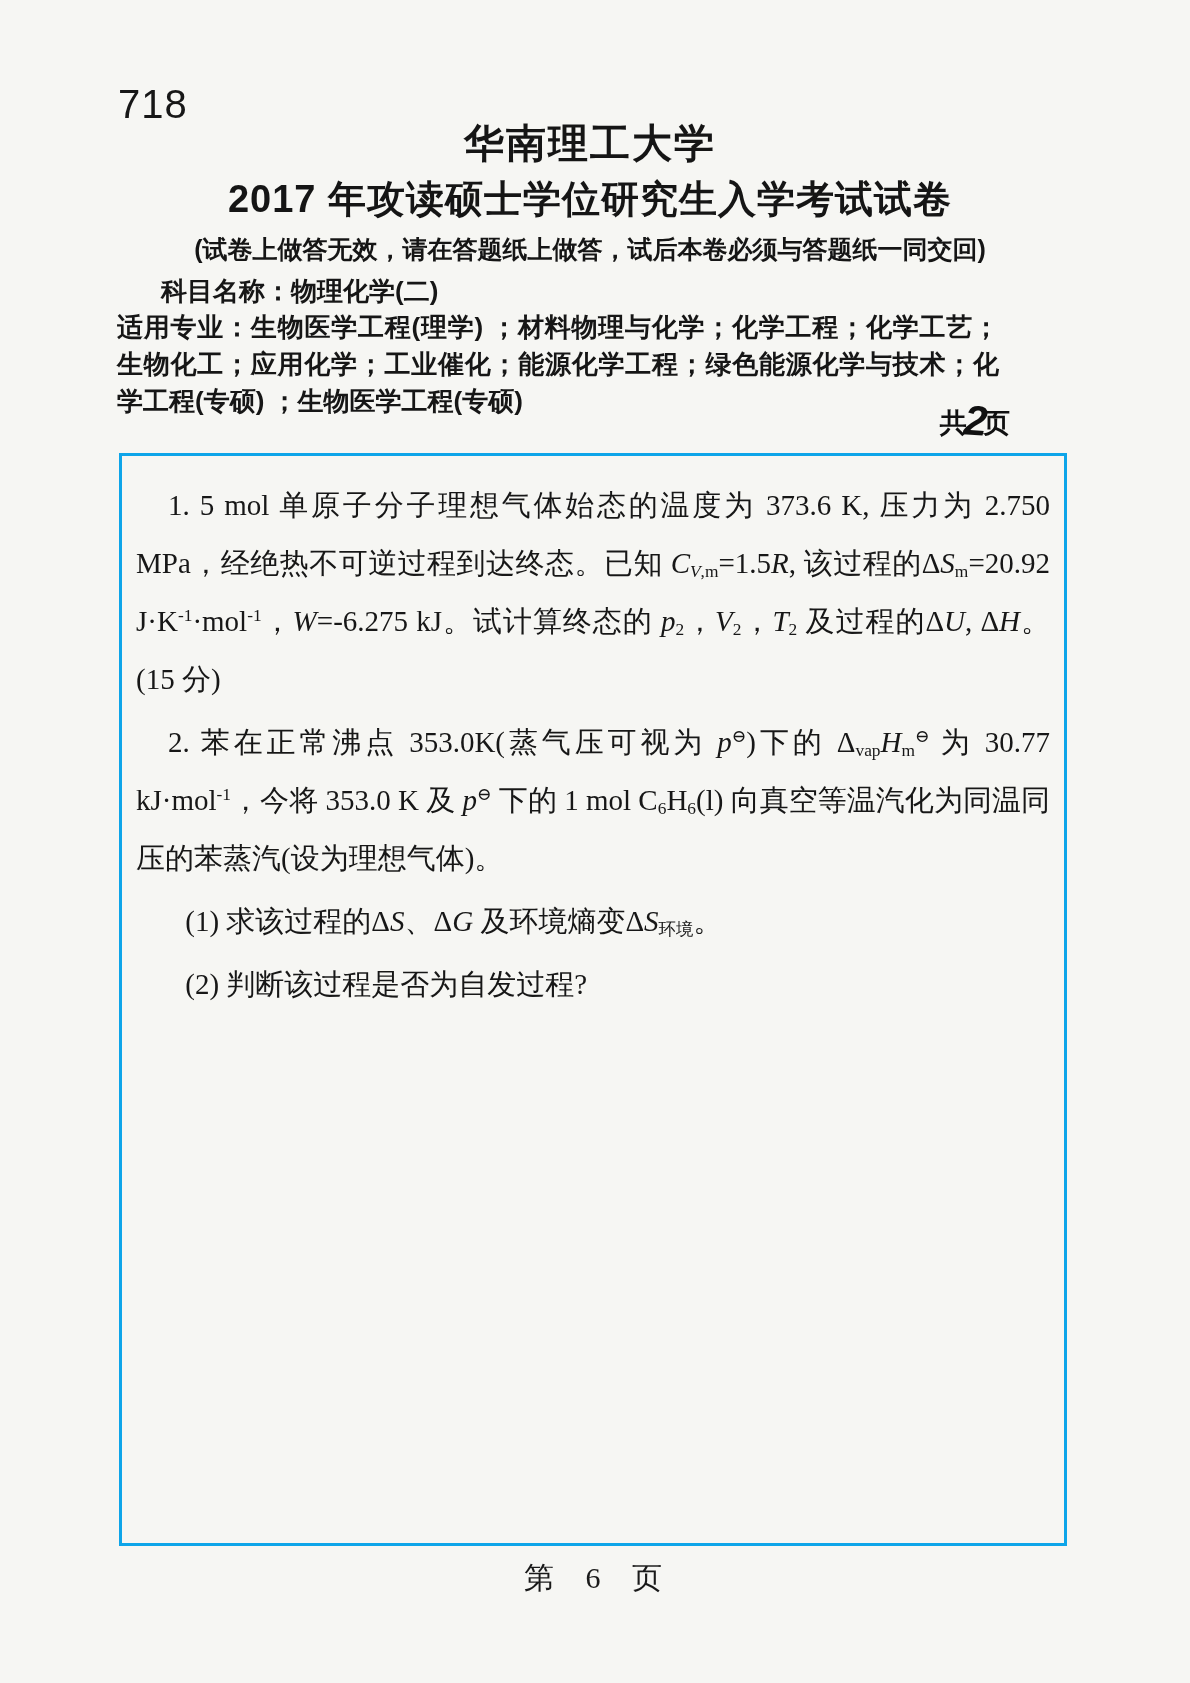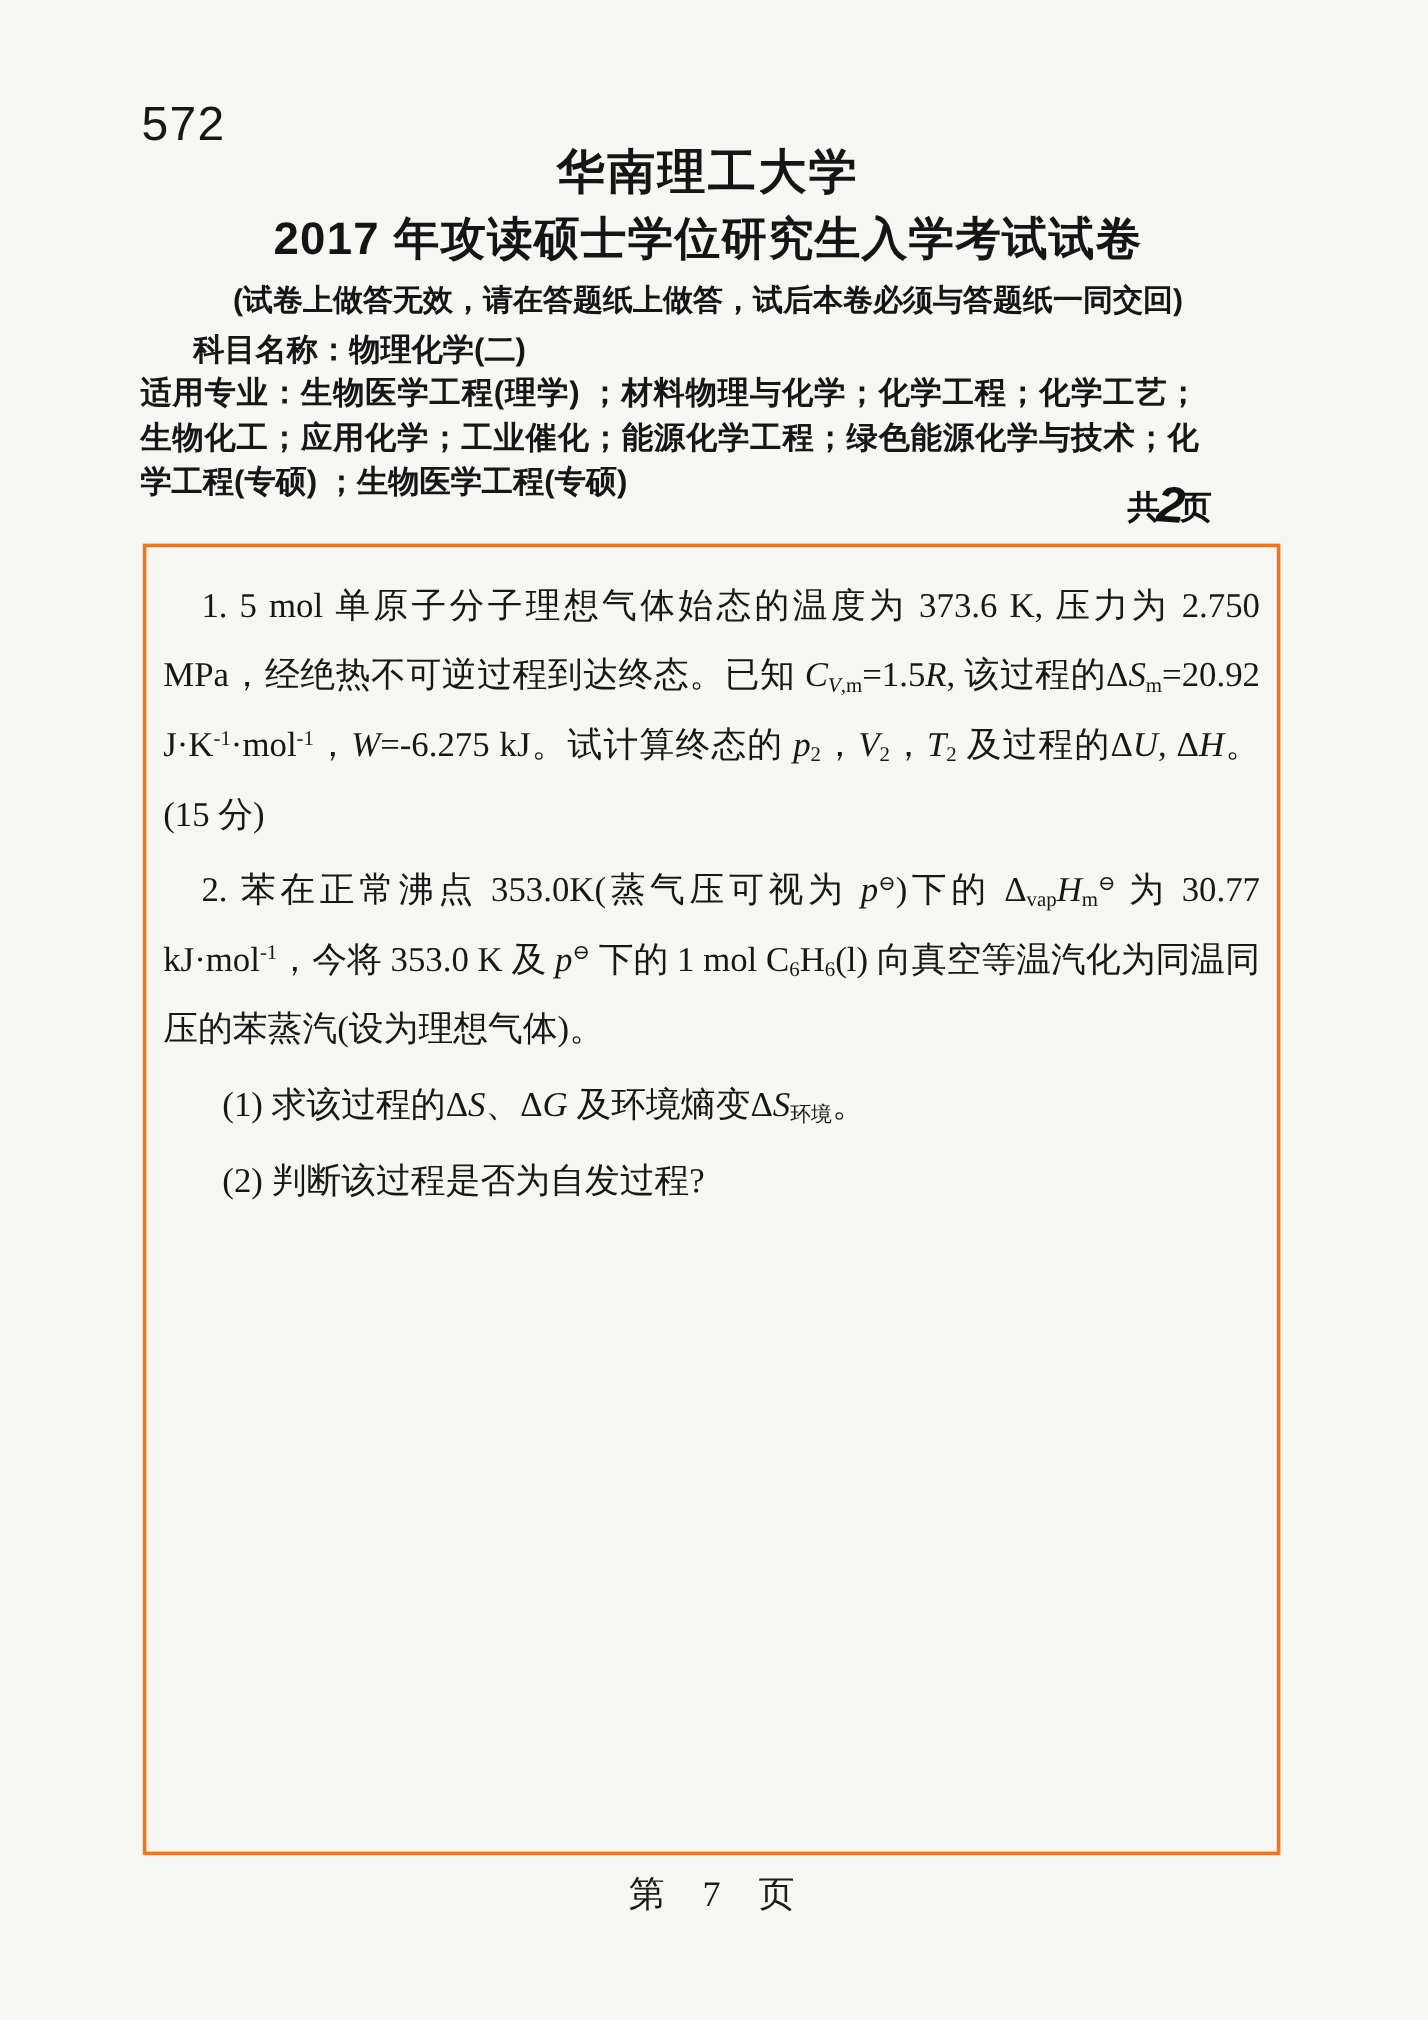--- a/index.html
+++ b/index.html
@@ -37,21 +37,21 @@
     white-space:nowrap;
   }
   .pc-num{
     display:inline-block;
     font-size:42px;font-weight:800;font-style:italic;
     margin:0 -4px 0 -3px;position:relative;top:3px;
     transform:rotate(4deg);
   }
   .qbox{
     position:absolute;left:119px;top:453px;width:948px;height:1093px;
-    border:3px solid #f97316;box-sizing:border-box;
+    border:3px solid #0ea5e9;box-sizing:border-box;
     padding:20px 14px 0 14px;
     background:transparent;
   }
   .qbox p{
     margin:0 0 5px 0;
     font-size:29px;line-height:58px;
     text-align:justify;text-indent:1.1em;
     color:#171717;
   }
   .qbox p.sub{text-indent:1.7em;}
@@ -60,31 +60,31 @@
   .qbox sup{font-size:0.60em;vertical-align:0.55em;line-height:0;}
   .page-footer{
     position:absolute;left:0;top:1558px;width:1190px;
     text-align:center;font-size:30px;color:#1a1a1a;
     word-spacing:16px;letter-spacing:4px;
   }
 </style>
 </head>
 <body>
 
-<div class="paper-code">572</div>
+<div class="paper-code">718</div>
 
 <div class="hdr hdr-university">华南理工大学</div>
 <div class="hdr hdr-exam-title">2017 年攻读硕士学位研究生入学考试试卷</div>
 <div class="hdr hdr-notice">(试卷上做答无效，请在答题纸上做答，试后本卷必须与答题纸一同交回)</div>
 
 <div class="meta meta-subject">科目名称：物理化学(二)</div>
 <div class="meta meta-majors">适用专业：生物医学工程(理学) ；材料物理与化学；化学工程；化学工艺；生物化工；应用化学；工业催化；能源化学工程；绿色能源化学与技术；化学工程(专硕) ；生物医学工程(专硕)</div>
 
 <div class="page-count"><span>共</span><span class="pc-num">2</span><span>页</span></div>
 
 <div class="qbox">
   <p>1. 5 mol 单原子分子理想气体始态的温度为 373.6 K, 压力为 2.750 MPa，经绝热不可逆过程到达终态。已知 <i>C</i><sub><i>V</i>,m</sub>=1.5<i>R</i>, 该过程的Δ<i>S</i><sub>m</sub>=20.92 J·K<sup>-1</sup>·mol<sup>-1</sup>，<i>W</i>=-6.275 kJ。试计算终态的 <i>p</i><sub>2</sub>，<i>V</i><sub>2</sub>，<i>T</i><sub>2</sub> 及过程的Δ<i>U</i>, Δ<i>H</i>。(15 分)</p>
   <p>2. 苯在正常沸点 353.0K(蒸气压可视为 <i>p</i><sup>⊖</sup>)下的 Δ<sub>vap</sub><i>H</i><sub>m</sub><sup>⊖</sup> 为 30.77 kJ·mol<sup>-1</sup>，今将 353.0 K 及 <i>p</i><sup>⊖</sup> 下的 1 mol C<sub>6</sub>H<sub>6</sub>(l) 向真空等温汽化为同温同压的苯蒸汽(设为理想气体)。</p>
   <p class="sub">(1) 求该过程的Δ<i>S</i>、Δ<i>G</i> 及环境熵变Δ<i>S</i><sub>环境</sub>。</p>
   <p class="sub">(2) 判断该过程是否为自发过程?</p>
 </div>
 
-<div class="page-footer">第 7 页</div>
+<div class="page-footer">第 6 页</div>
 
 </body></html>

